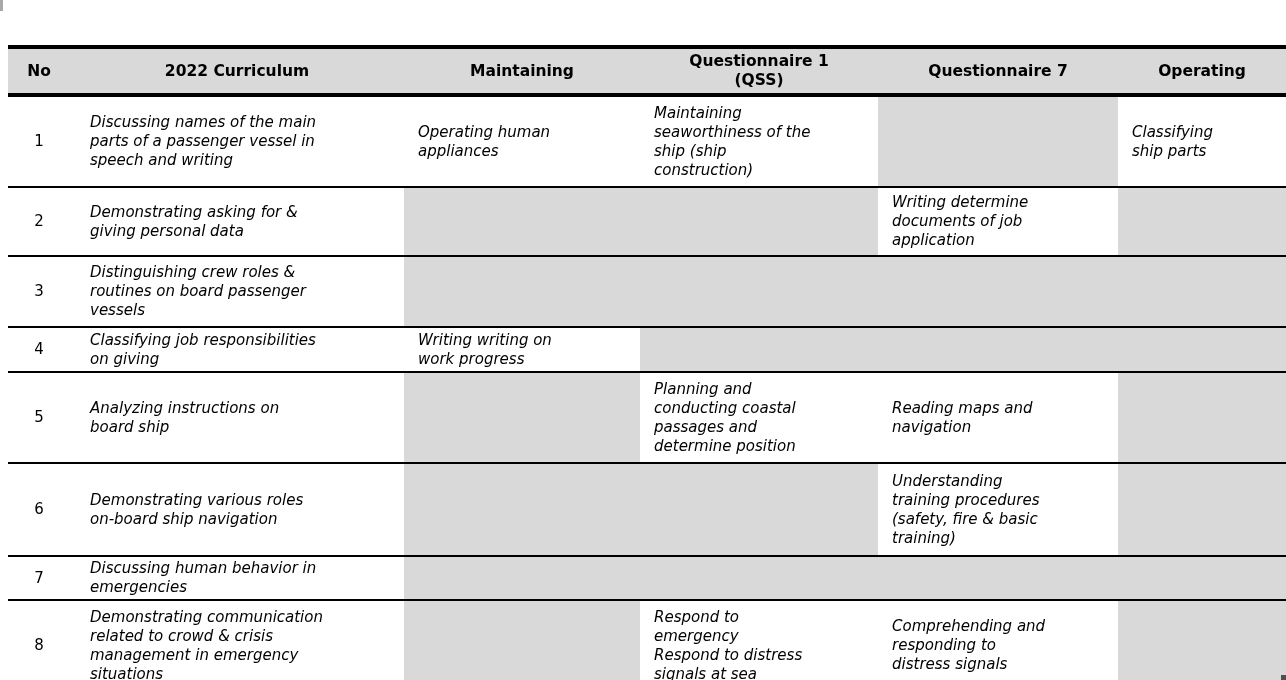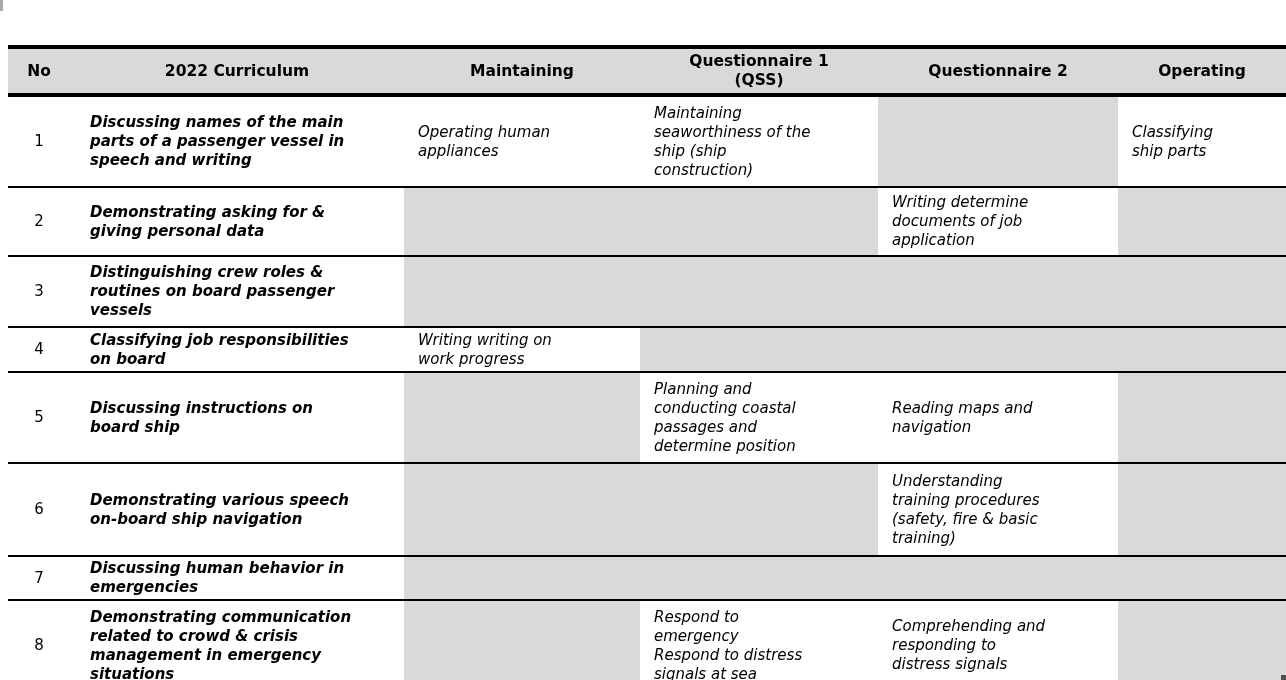--- a/index.html
+++ b/index.html
@@ -23,21 +23,21 @@
     white-space:pre-line; text-align:center; vertical-align:middle;
     padding:3px 4px;
   }
   tbody tr { border-top:2px solid #000; }
   tbody td {
     font-style:italic; font-size:15px; line-height:19px;
     white-space:pre-line; vertical-align:middle;
     padding:2px 6px 2px 14px; overflow:hidden;
   }
   tbody td.col-no { font-style:normal; text-align:center; padding:2px; }
-  tbody td.col-curriculum { padding-left:20px;font-weight:bold; }
+  tbody td.col-curriculum { padding-left:20px; }
   tbody td.shaded { background:var(--shade,#d9d9d9); }
   tbody tr:nth-child(1){height:92px}
   tbody tr:nth-child(2){height:69px}
   tbody tr:nth-child(3){height:71px}
   tbody tr:nth-child(4){height:45px}
   tbody tr:nth-child(5){height:91px}
   tbody tr:nth-child(6){height:93px}
   tbody tr:nth-child(7){height:43px}
   tbody tr:nth-child(8){height:92px}
   .artifact-top-left {
@@ -62,21 +62,21 @@
         <col class="w-q2">
         <col class="w-interview">
     </colgroup>
     <thead>
       <tr>
         <th>No</th>
         <th>2022 Curriculum</th>
         <th>Maintaining</th>
         <th>Questionnaire 1
 (QSS)</th>
-        <th>Questionnaire 2</th>
+        <th>Questionnaire 7</th>
         <th>Operating</th>
       </tr>
     </thead>
     <tbody>
         <tr>
           <td class="col-no">1</td>
           <td class="col-curriculum">Discussing names of the main
 parts of a passenger vessel in
 speech and writing</td>
           <td class="col-observation">Operating human
@@ -106,43 +106,43 @@
 routines on board passenger
 vessels</td>
           <td class="col-observation shaded"></td>
           <td class="col-q1 shaded"></td>
           <td class="col-q2 shaded"></td>
           <td class="col-interview shaded"></td>
         </tr>
         <tr>
           <td class="col-no">4</td>
           <td class="col-curriculum">Classifying job responsibilities
-on board</td>
+on giving</td>
           <td class="col-observation">Writing writing on
 work progress</td>
           <td class="col-q1 shaded"></td>
           <td class="col-q2 shaded"></td>
           <td class="col-interview shaded"></td>
         </tr>
         <tr>
           <td class="col-no">5</td>
-          <td class="col-curriculum">Discussing instructions on
+          <td class="col-curriculum">Analyzing instructions on
 board ship</td>
           <td class="col-observation shaded"></td>
           <td class="col-q1">Planning and
 conducting  coastal
 passages and
 determine position</td>
           <td class="col-q2">Reading maps and
 navigation</td>
           <td class="col-interview shaded"></td>
         </tr>
         <tr>
           <td class="col-no">6</td>
-          <td class="col-curriculum">Demonstrating various speech
+          <td class="col-curriculum">Demonstrating various roles
 on-board ship navigation</td>
           <td class="col-observation shaded"></td>
           <td class="col-q1 shaded"></td>
           <td class="col-q2">Understanding
 training procedures
 (safety, fire &amp; basic
 training)</td>
           <td class="col-interview shaded"></td>
         </tr>
         <tr>

